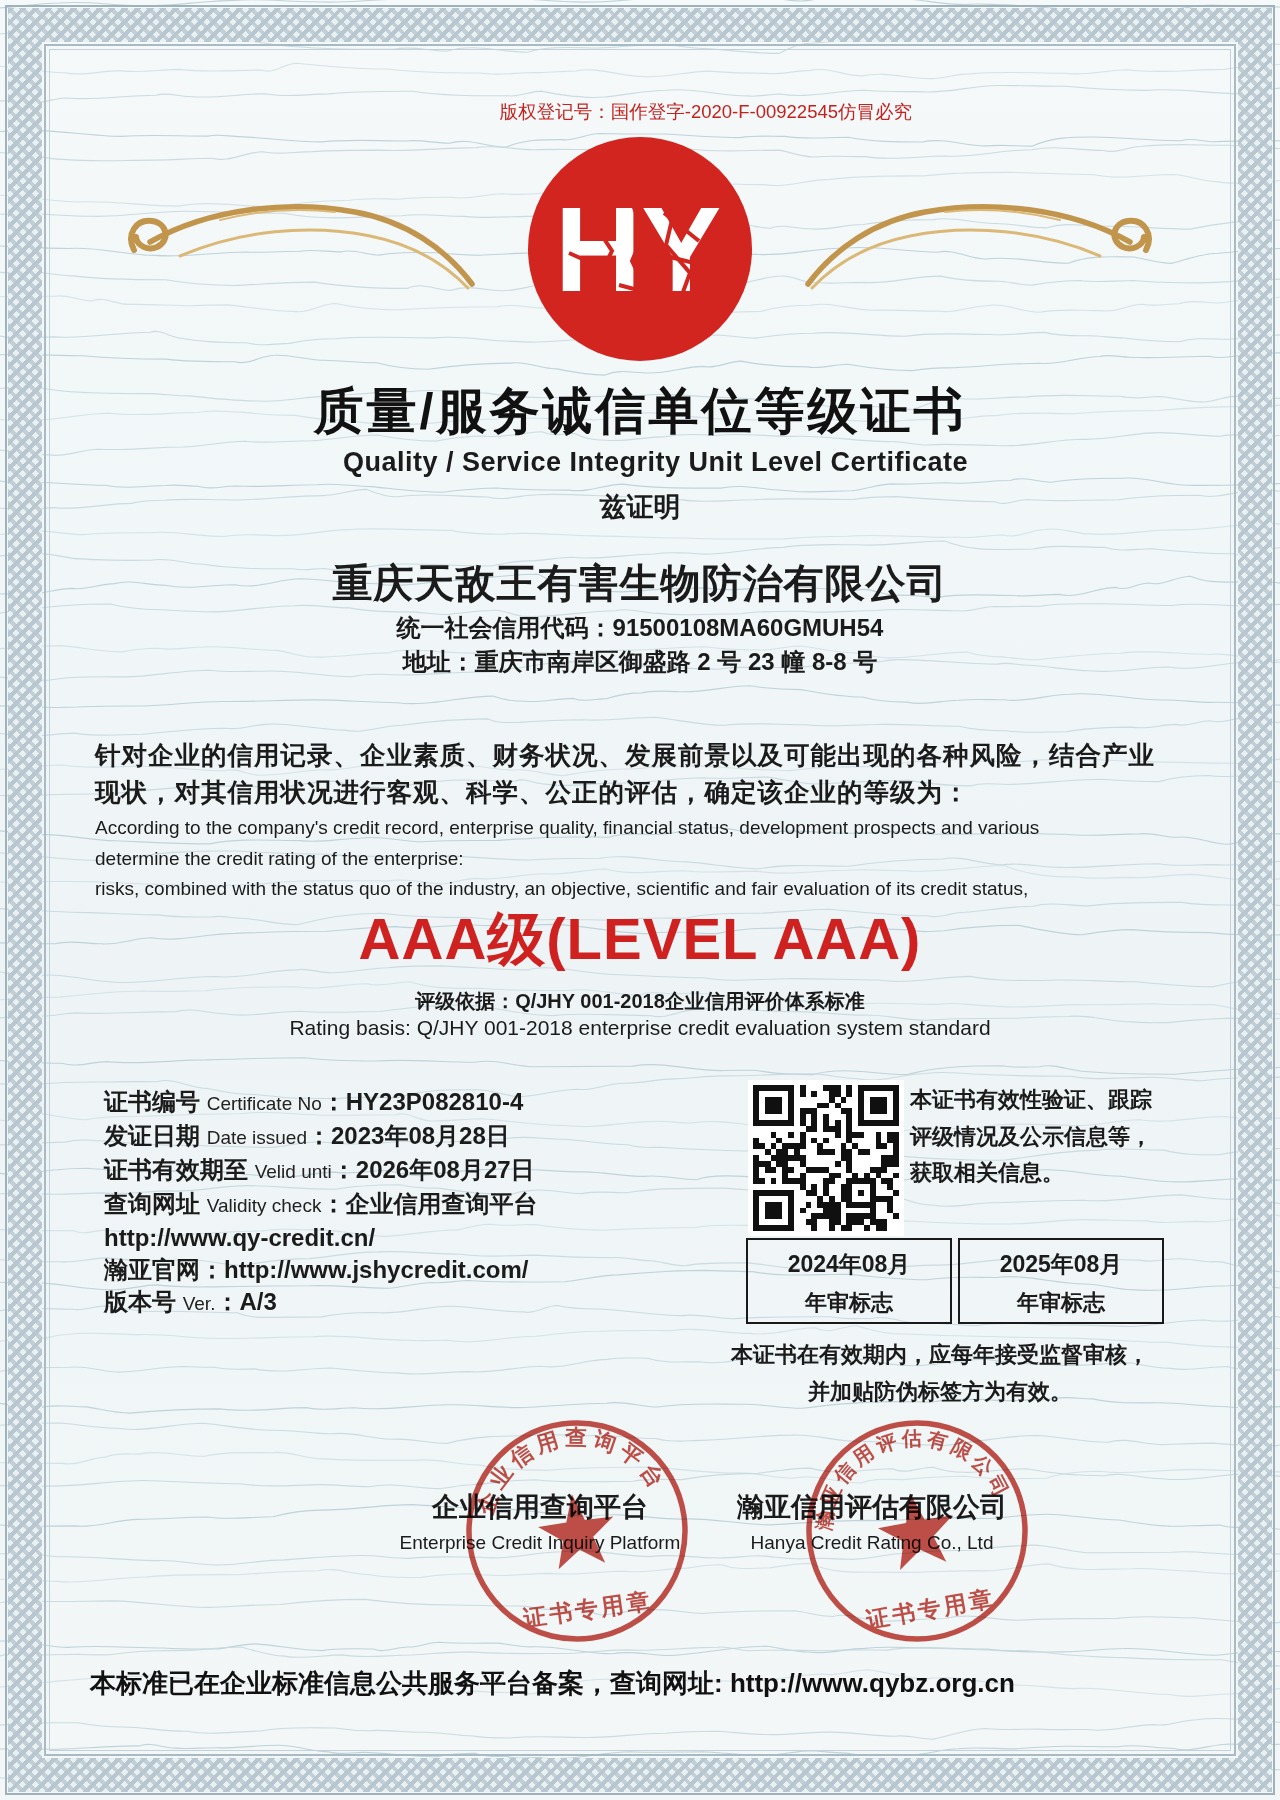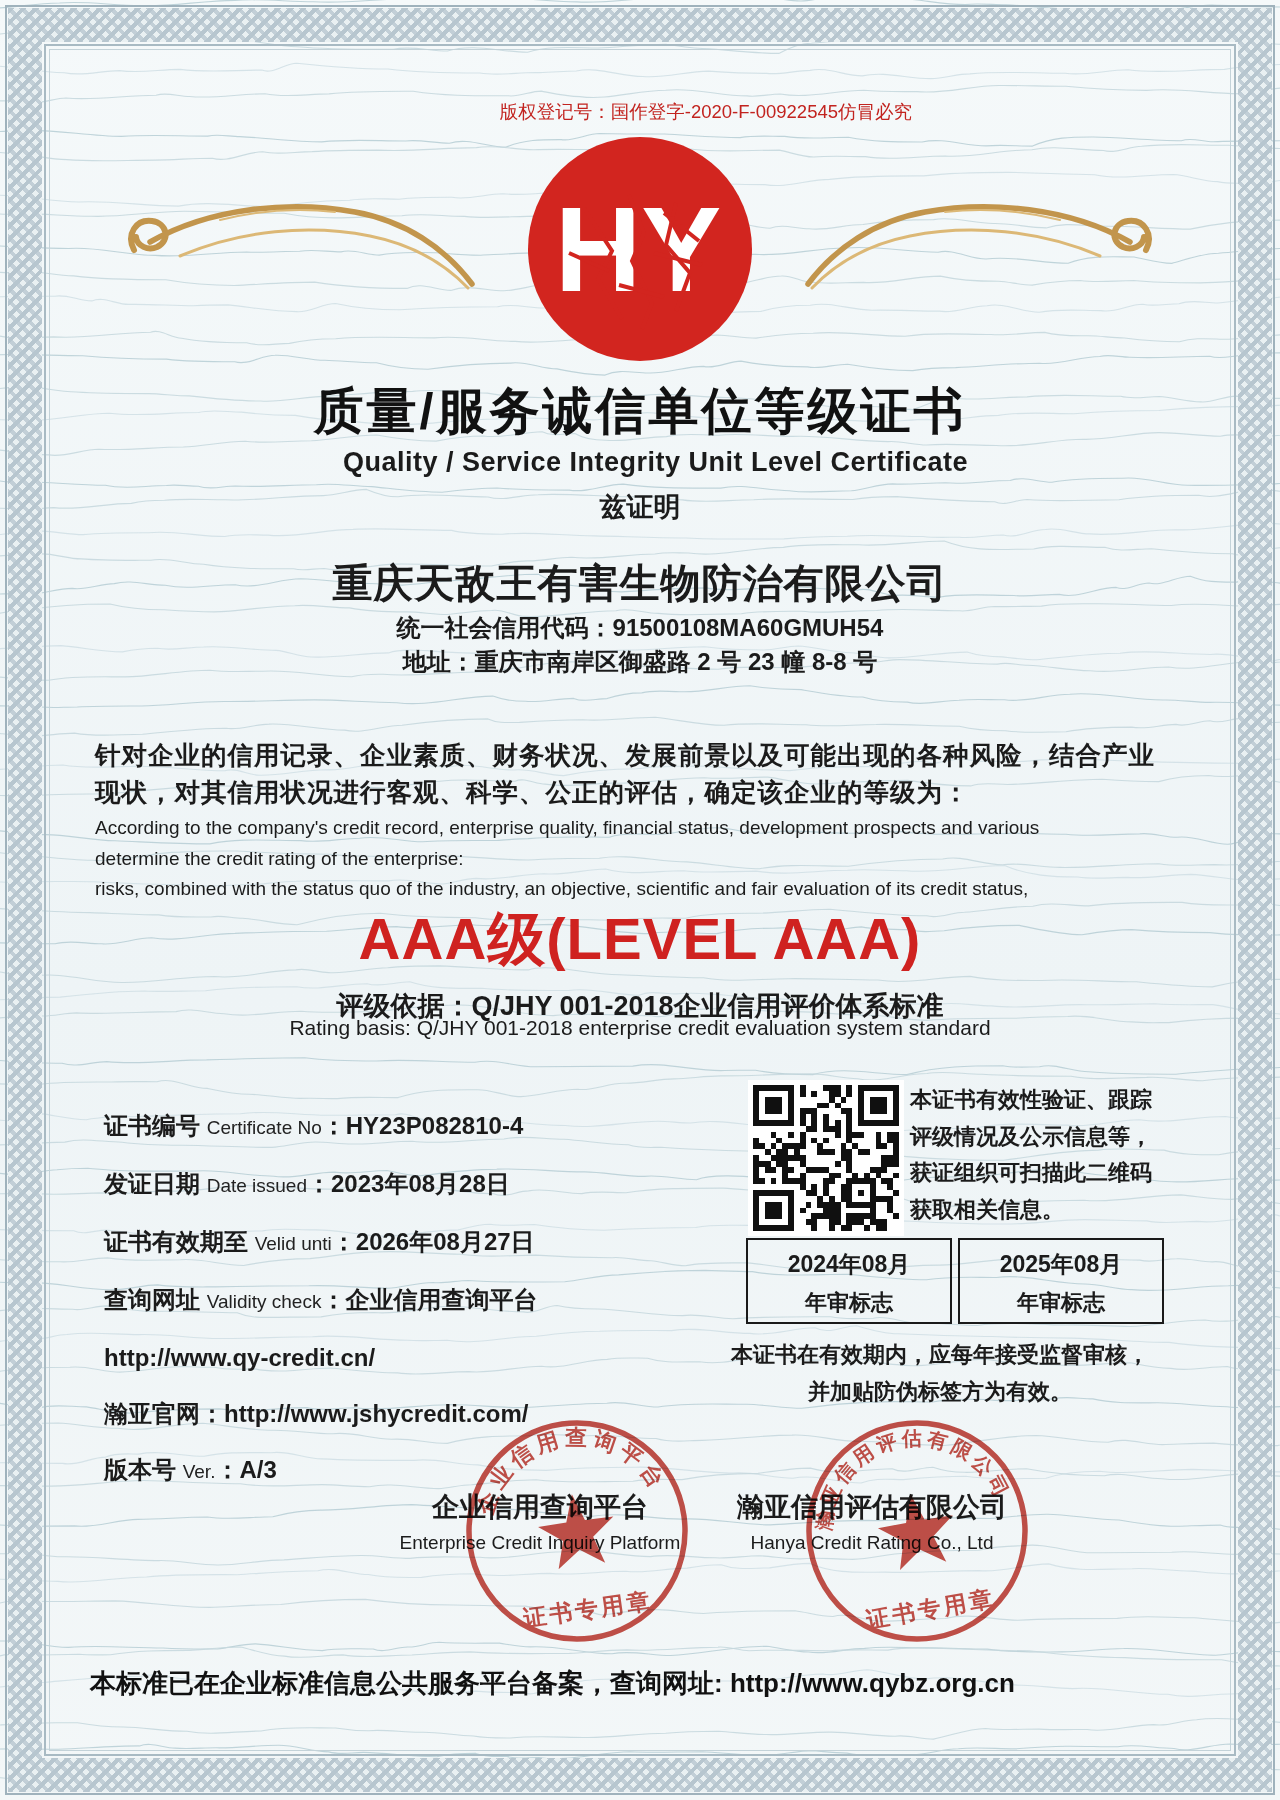--- a/index.html
+++ b/index.html
@@ -31,25 +31,25 @@
   .certify-en{top:525px;font-size:22px;font-weight:500;}
   .company{top:556px;font-size:40px;font-weight:800;letter-spacing:1px;white-space:nowrap;}
   .code-line{top:612px;font-size:24px;font-weight:600;white-space:nowrap;}
   .addr-line{top:646px;font-size:24px;font-weight:600;white-space:nowrap;}
 
   .para{left:95px;top:737px;}
   .para .cn{font-size:25.5px;line-height:37px;letter-spacing:1px;font-weight:600;white-space:nowrap;}
   .para .en{font-size:19px;line-height:26.5px;font-weight:500;white-space:nowrap;margin-top:4px;}
 
   .level{top:901px;font-size:58px;font-weight:800;color:#cf2220;letter-spacing:1px;white-space:nowrap;}
-  .basis-cn{top:988px;font-size:27px;font-weight:600;}
+  .basis-cn{top:988px;font-size:20px;font-weight:600;}
   .basis-en{top:1016px;font-size:21px;font-weight:500;}
 
   .details{left:104px;top:1086px;width:600px;}
-  .d-line{font-size:24px;line-height:32px;white-space:nowrap;font-weight:600;margin-top:24px;}
+  .d-line{font-size:24px;line-height:32px;white-space:nowrap;font-weight:600;}
   .d-line .en{font-size:19px;font-weight:500;color:#222;}
   .d-line span:empty{display:none;}
 
   .qr-box{left:748px;top:1080px;width:146px;height:146px;background:#fff;padding:5px;}
   #qr-svg{width:146px;height:146px;fill:#101010;shape-rendering:crispEdges;}
   .qr-note{left:910px;top:1082px;width:276px;}
   .qr-note div{font-size:22px;line-height:36.5px;font-weight:600;white-space:nowrap;}
 
   .annual-box{top:1238px;width:202px;height:82px;border:2.5px solid #1a1a1a;text-align:center;}
   .ab-1{left:746px;} .ab-2{left:958px;}
@@ -519,21 +519,20 @@
         <rect x="15" y="24" width="1" height="1"></rect>
         <rect x="16" y="24" width="1" height="1"></rect>
         <rect x="19" y="24" width="1" height="1"></rect>
         <rect x="21" y="24" width="1" height="1"></rect>
         <rect x="22" y="24" width="1" height="1"></rect>
       </svg>
   </div>
   <div class="abs qr-note">
     <div>本证书有效性验证、跟踪</div>
     <div>评级情况及公示信息等，</div>
-    <div>获证组织可扫描此二维码</div>
     <div>获取相关信息。</div>
   </div>
 
   <div class="abs annual-box ab-1">
     <div class="ab-date">2024年08月</div>
     <div class="ab-label">年审标志</div>
   </div>
   <div class="abs annual-box ab-2">
     <div class="ab-date">2025年08月</div>
     <div class="ab-label">年审标志</div>

